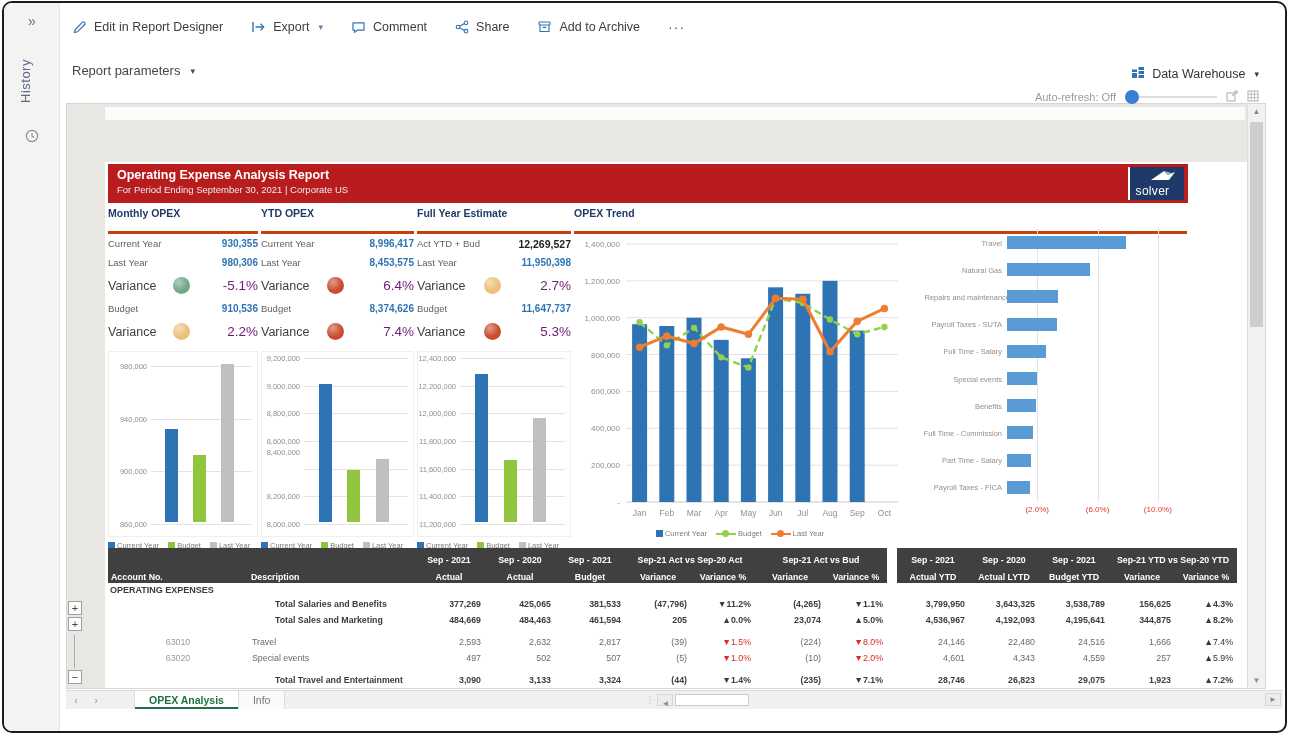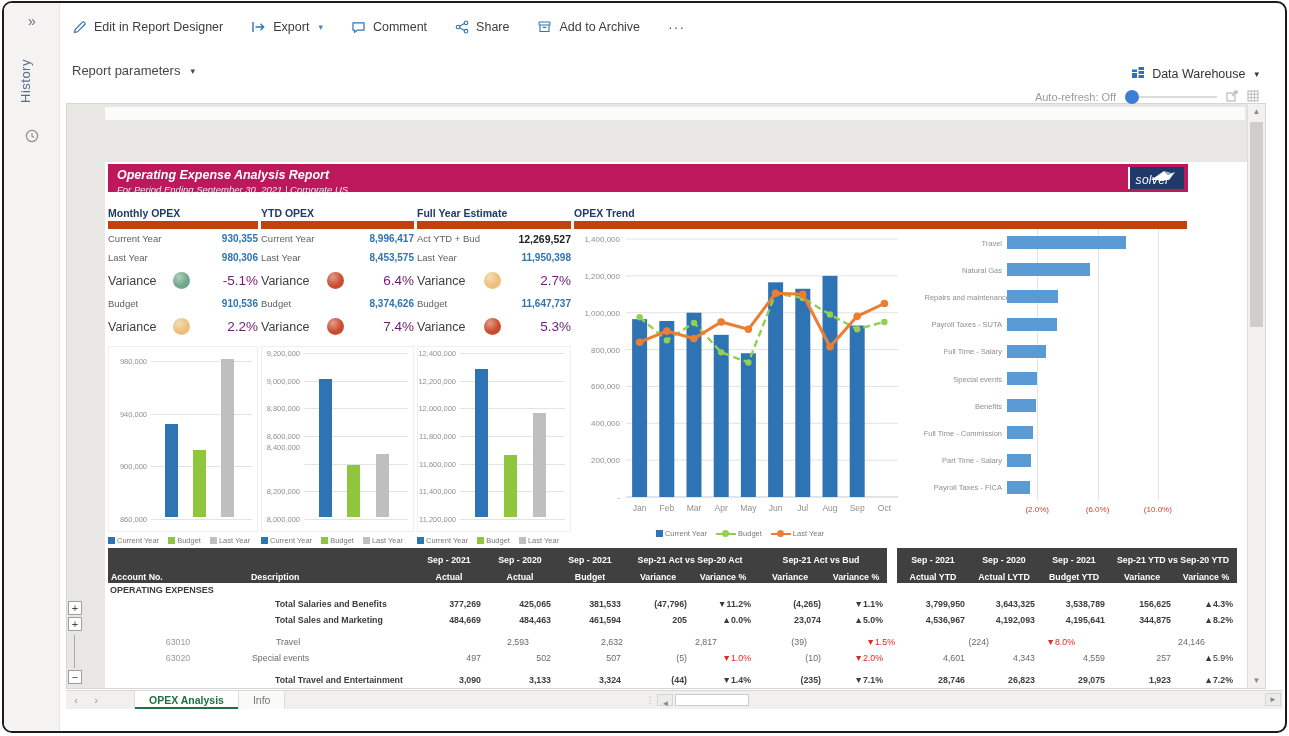--- a/index.html
+++ b/index.html
@@ -44,30 +44,30 @@
   .vscroll { position:absolute; right:0; top:0; bottom:0; width:18px; background:#f2f1ef; border-left:1px solid #dcdcdc; }
   .vscroll .arr { position:absolute; left:0; width:100%; height:15px; text-align:center; font-size:8px; color:#8a8a8a; line-height:15px; cursor:pointer; }
   .vscroll .thumb { position:absolute; left:2px; right:2px; top:18px; height:205px; background:#cfcecc; cursor:pointer; }
 
   
   .grp-btn { position:absolute; left:1px; width:14px; height:14px; background:#fdfdfd; border:1px solid #9e9e9e;
              font-size:11px; line-height:12px; text-align:center; color:#444; cursor:pointer; }
   .grp-line { position:absolute; left:7px; width:1px; background:#aaa; }
 
   
-  .rep-head { position:absolute; left:3px; top:2px; width:1080px; height:28px; background:#be185d; color:#fff;font-style:italic; }
+  .rep-head { position:absolute; left:3px; top:2px; width:1080px; height:39px; background:#b91c1c; color:#fff; }
   .rep-title { position:absolute; left:9px; top:4px; font-size:12.5px; font-weight:bold; }
   .rep-sub { position:absolute; left:9px; top:20px; font-size:9.5px; color:#e8edf5; }
   .logo { position:absolute; right:4px; top:3px; bottom:3px; width:56px; background:#1f3a68; border-left:2px solid #fff; }
   .logo .lg-txt { position:absolute; left:0; right:9px; bottom:2px; text-align:center; color:#fff; font-size:12px; letter-spacing:.3px; }
   .logo svg { position:absolute; right:8px; top:2px; }
 
   
   .panel { position:absolute; top:45px; }
-  .p-title { font-size:10.5px; font-weight:bold; color:#1f3a68; padding-bottom:2px; border-bottom:8px solid #c2410c; }
+  .p-title { font-size:10.5px; font-weight:bold; color:#1f3a68; padding-bottom:12px; border-bottom:3px solid #c2410c; }
   .krow { display:flex; align-items:center; justify-content:space-between; height:19px; }
   .krow .kl { font-size:9.5px; color:#5f5f5f; }
   .krow .kv { font-size:10px; font-weight:bold; color:#2e74b5; }
   .krow .kv.dark { color:#222; font-size:10.5px; }
   .vrow { display:flex; align-items:center; height:27px; }
   .vrow .kl { font-size:12.5px; color:#3f3f3f; flex:0 0 auto; }
   .vrow .circ { width:17px; height:17px; border-radius:50%; margin-left:auto; }
   .vrow .kv { font-size:13.5px; font-weight:normal; color:#701a75; margin-left:auto; text-align:right; flex:0 0 52px; }
   .mini { position:relative; margin-top:6px; height:186px; border:1px solid #f0efee; background:#fff; }
   .mini .gl { position:absolute; left:42px; right:5px; height:1px; background:#e3e3e3; }
@@ -601,21 +601,21 @@
             <div class="td">23,074</div>
             <div class="td up">▲5.0%</div>
             <div class="td"></div>
             <div class="td">4,536,967</div>
             <div class="td">4,192,093</div>
             <div class="td">4,195,641</div>
             <div class="td">344,875</div>
             <div class="td up">▲8.2%</div>
           </div>
           <div class="t-spacer"></div>
-          <div class="t-grid trow" style="grid-template-columns: 140px 165px 72px 70px 70px 66px 64px 70px 62px 10px 72px 70px 70px 66px 62px; gap: 24px;">
+          <div class="t-grid trow" style="grid-template-columns: 140px 165px 72px 70px 70px 66px 64px 70px 62px 10px 72px 70px 70px 66px 62px;">
             <div class="td acct">63010</div>
             <div class="td l">Travel</div>
             <div class="td">2,593</div>
             <div class="td">2,632</div>
             <div class="td">2,817</div>
             <div class="td">(39)</div>
             <div class="td red">▼1.5%</div>
             <div class="td">(224)</div>
             <div class="td red">▼8.0%</div>
             <div class="td"></div>

